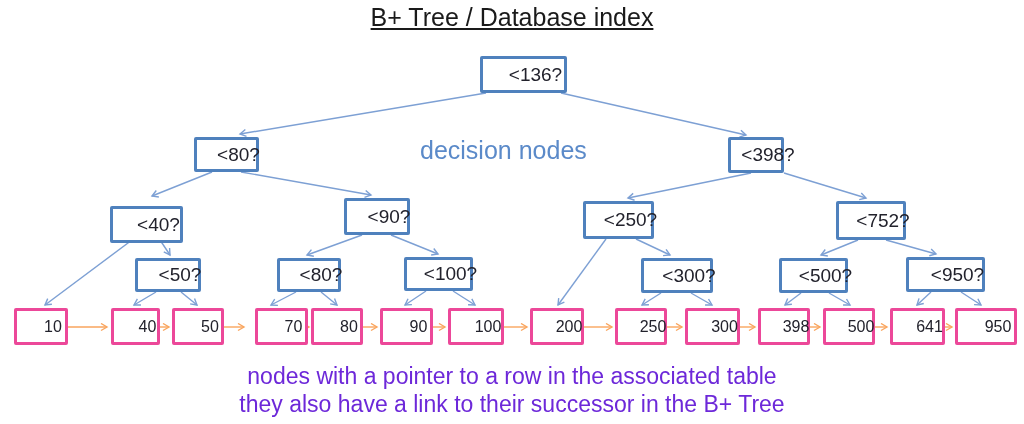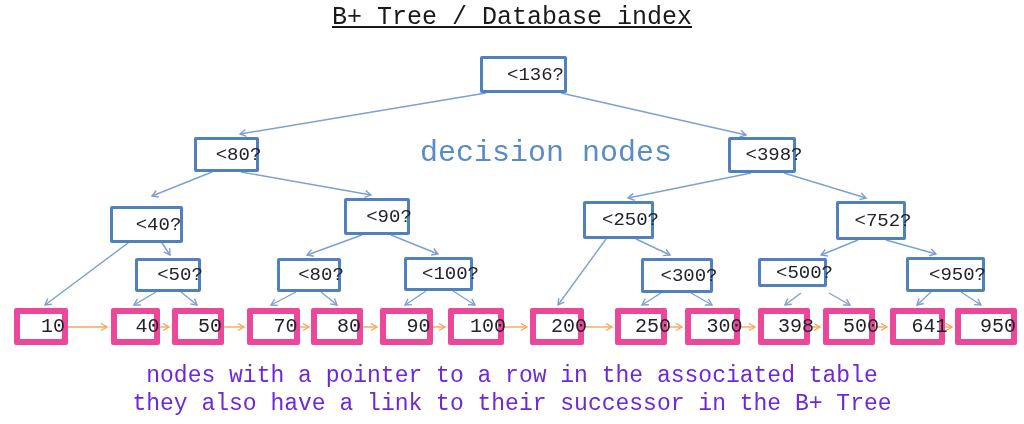--- a/index.html
+++ b/index.html
@@ -1,35 +1,35 @@
 <!DOCTYPE html>
 <html><head>
 <meta charset="utf-8">
 <style>
   html,body { margin:0; padding:0; background:#ffffff; }
   .stage {
     position:relative; width:1024px; height:424px; background:#ffffff;
-    font-family:Liberation Mono, monospace; overflow:hidden;
+    font-family:Liberation Sans, sans-serif; overflow:hidden;
   }
   .title {
     position:absolute; top:3px; left:0; width:100%; text-align:center;
     font-size:25px; color:#1a1a1a; text-decoration:underline;
   }
   .edges { position:absolute; left:0; top:0; pointer-events:none; }
   .node {
     position:absolute; box-sizing:border-box; background:#ffffff;
     border-radius:2px; display:flex; align-items:center; justify-content:center;
     color:#22222c;
     padding-left:24px;
   }
   .dnode { border:3px solid #4F81BD; font-size:19px; }
-  .lnode { border:6px solid #ec4899; font-size:20px; }
+  .lnode { border:3px solid #ec4899; font-size:16px; }
   .decision-label {
     position:absolute; left:420px; top:136px;
-    font-size:30px; color:#5B8AC9;
+    font-size:25px; color:#5B8AC9;
   }
   .caption {
     position:absolute; top:362px; left:0; width:100%;
     text-align:center; font-size:23px; color:#6d28d9; line-height:28px;
   }
 </style>
 </head>
 <body>
 
 <div class="stage">
@@ -85,36 +85,36 @@
       <line x1="667" y1="327" x2="682" y2="327" marker-end="url(#ao)"></line>
       <line x1="740" y1="327" x2="755" y2="327" marker-end="url(#ao)"></line>
       <line x1="810" y1="327" x2="820" y2="327" marker-end="url(#ao)"></line>
       <line x1="875" y1="327" x2="887" y2="327" marker-end="url(#ao)"></line>
       <line x1="945" y1="327" x2="952" y2="327" marker-end="url(#ao)"></line>
     </g>
   </svg>
 
   <div class="node dnode" style="left:480px;top:56px;width:87px;height:37px">&lt;136?</div>
   <div class="node dnode" style="left:194px;top:137px;width:65px;height:35px">&lt;80?</div>
-  <div class="node dnode" style="left:728px;top:137px;width:68px;height:36px">&lt;398?</div>
+  <div class="node dnode" style="left:728px;top:137px;width:56px;height:36px">&lt;398?</div>
   <div class="node dnode" style="left:110px;top:206px;width:73px;height:37px">&lt;40?</div>
   <div class="node dnode" style="left:344px;top:198px;width:66px;height:37px">&lt;90?</div>
   <div class="node dnode" style="left:583px;top:201px;width:71px;height:38px">&lt;250?</div>
   <div class="node dnode" style="left:836px;top:201px;width:70px;height:39px">&lt;752?</div>
   <div class="node dnode" style="left:135px;top:258px;width:66px;height:34px">&lt;50?</div>
   <div class="node dnode" style="left:277px;top:258px;width:64px;height:34px">&lt;80?</div>
   <div class="node dnode" style="left:404px;top:257px;width:69px;height:34px">&lt;100?</div>
   <div class="node dnode" style="left:641px;top:258px;width:72px;height:35px">&lt;300?</div>
-  <div class="node dnode" style="left:758px;top:258px;width:69px;height:29px">&lt;500?</div>
+  <div class="node dnode" style="left:779px;top:258px;width:69px;height:35px">&lt;500?</div>
   <div class="node dnode" style="left:906px;top:257px;width:79px;height:35px">&lt;950?</div>
 
   <div class="node lnode" style="left:14px;top:308px;width:54px;height:37px">10</div>
   <div class="node lnode" style="left:111px;top:308px;width:49px;height:37px">40</div>
   <div class="node lnode" style="left:172px;top:308px;width:52px;height:37px">50</div>
-  <div class="node lnode" style="left:247px;top:308px;width:53px;height:37px">70</div>
+  <div class="node lnode" style="left:255px;top:308px;width:53px;height:37px">70</div>
   <div class="node lnode" style="left:311px;top:308px;width:52px;height:37px">80</div>
   <div class="node lnode" style="left:380px;top:308px;width:53px;height:37px">90</div>
   <div class="node lnode" style="left:448px;top:308px;width:56px;height:37px">100</div>
   <div class="node lnode" style="left:530px;top:308px;width:54px;height:37px">200</div>
   <div class="node lnode" style="left:615px;top:308px;width:52px;height:37px">250</div>
   <div class="node lnode" style="left:685px;top:308px;width:55px;height:37px">300</div>
   <div class="node lnode" style="left:758px;top:308px;width:52px;height:37px">398</div>
   <div class="node lnode" style="left:823px;top:308px;width:52px;height:37px">500</div>
   <div class="node lnode" style="left:890px;top:308px;width:55px;height:37px">641</div>
   <div class="node lnode" style="left:955px;top:308px;width:62px;height:37px">950</div>

